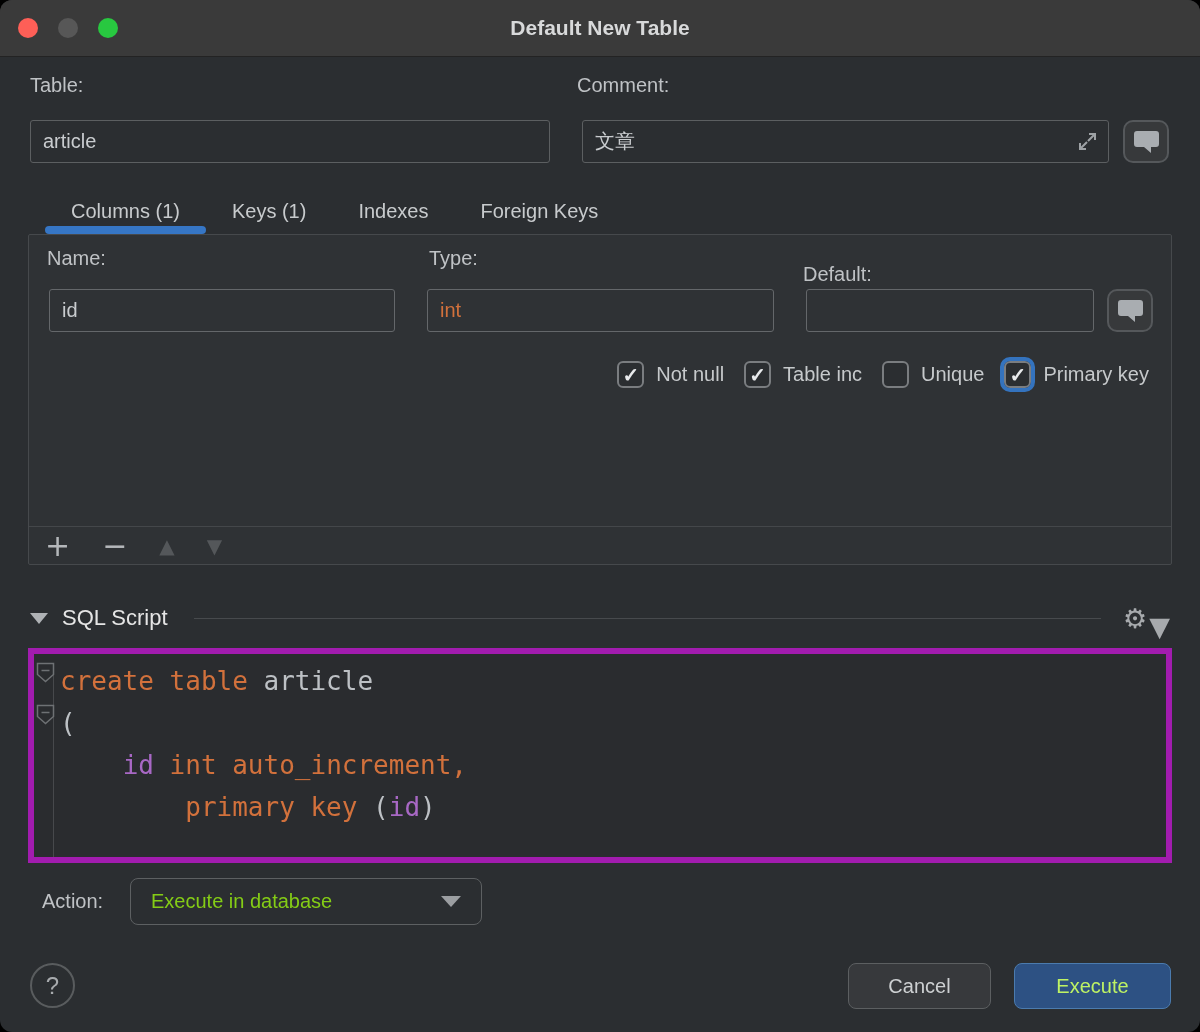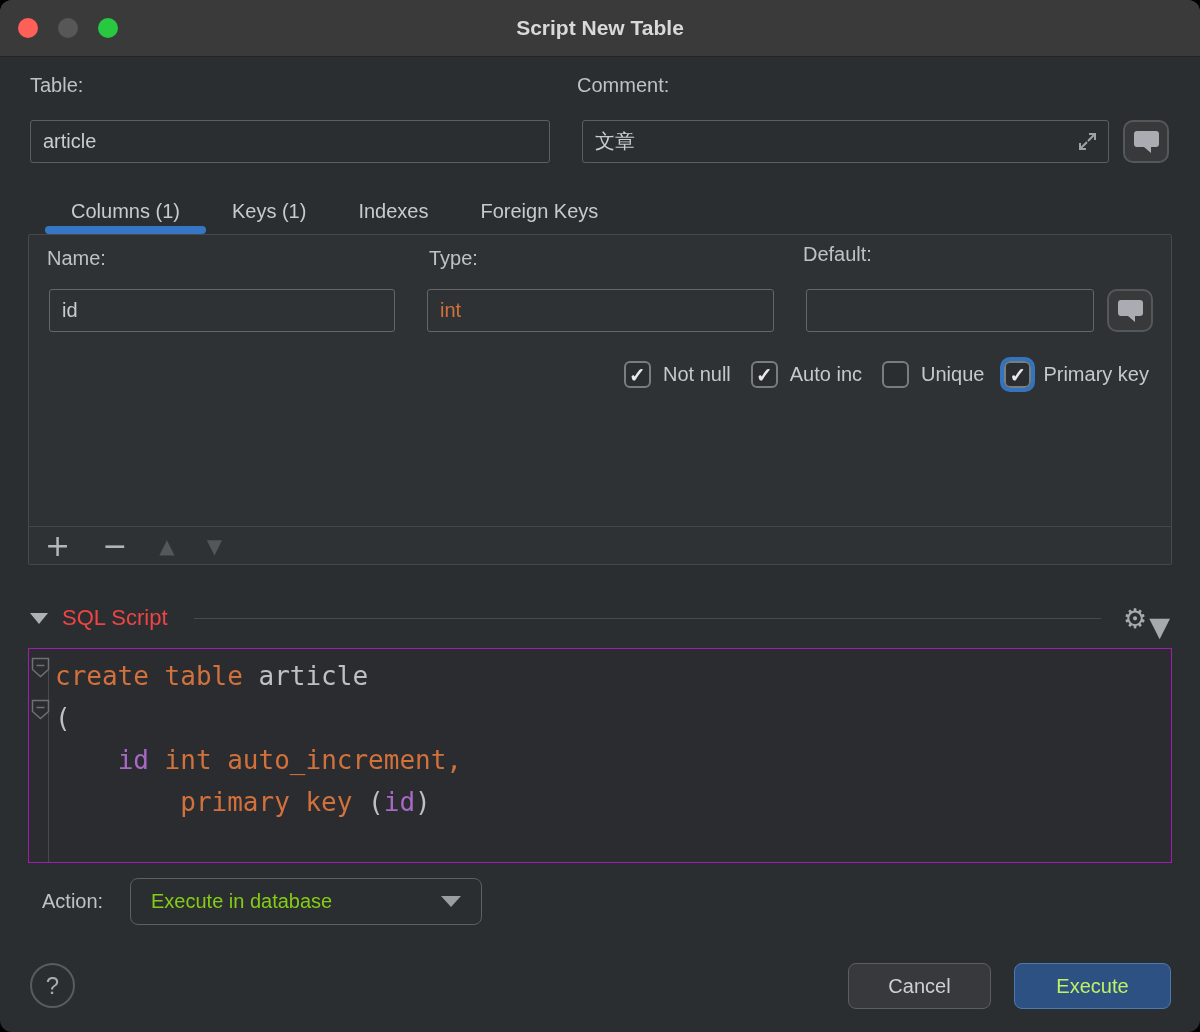--- a/index.html
+++ b/index.html
@@ -38,26 +38,26 @@
   .cb-label{font-size:20px;color:#C6C9CB;}
   .cols-toolbar{position:absolute;left:0;right:0;bottom:0;height:37px;border-top:1px solid #44474A;
     display:flex;align-items:center;gap:32px;padding-left:16px;}
   .tbtn{font-size:30px;line-height:1;color:#B4B7BA;cursor:pointer;font-family:"DejaVu Sans",sans-serif;}
   .tbtn.triangle-up,.tbtn.triangle-down{font-size:20px;}
   .tbtn.disabled{color:#54575A;cursor:default;}
   
   .sqlhead{position:absolute;left:30px;right:30px;top:598px;height:40px;display:flex;align-items:center;}
   .tri{width:0;height:0;border-left:9px solid transparent;border-right:9px solid transparent;
     border-top:11px solid #AFB2B5;margin-right:14px;cursor:pointer;}
-  .sqltitle{font-size:22px;color:#ef4444;}
+  .sqltitle{font-size:22px;color:#e5e5e5;}
   .rule{flex:1;height:1px;background:#474A4D;margin:0 22px 0 26px;}
   .gear{position:relative;font-size:27px;color:#A7AAAD;cursor:pointer;line-height:1;font-family:"DejaVu Sans",sans-serif;}
   
   .editor{position:absolute;left:28px;top:648px;width:1144px;height:215px;box-sizing:border-box;
-    background:#2A2C2F;border:1px solid #a21caf;}
+    background:#2A2C2F;border:6px solid #a21caf;}
   .gutter-line{position:absolute;left:19px;top:14px;bottom:0;width:1px;background:#47494C;}
   .fold{position:absolute;left:2px;cursor:pointer;}
   .code{position:absolute;left:26px;top:6px;right:4px;font-family:"DejaVu Sans Mono",monospace;
     font-size:26px;line-height:42px;}
   .code-line{white-space:pre;}
   .tok-keyword{color:#D2713C;}
   .tok-plain{color:#BDC1C5;}
   .tok-field{color:#A868C5;}
   
   .select{position:absolute;left:130px;top:878px;width:352px;height:47px;box-sizing:border-box;
@@ -77,21 +77,21 @@
 <body>
 
 <div class="window">
 
   <div class="titlebar">
     <div class="lights">
       <span class="light" style="background:#FE5F57"></span>
       <span class="light" style="background:#575757"></span>
       <span class="light" style="background:#28C840"></span>
     </div>
-    <span class="title">Script New Table</span>
+    <span class="title">Default New Table</span>
   </div>
 
   <span class="lbl" style="left:30px;top:74px">Table:</span>
   <input class="tfield" style="left: 30px; top: 120px; width: 520px; height: 43px;" value="article">
   <span class="lbl" style="left:577px;top:74px">Comment:</span>
   <div class="fieldwrap" style="left:582px;top:120px;width:527px;height:43px">
     <input class="tfield" value="文章" style="">
     <svg class="expand-ic" width="23" height="23" viewBox="0 0 23 23">
       <g stroke="#9EA2A5" stroke-width="2" fill="none">
         <path d="M13 4 h6 v6 M19 4 l-7 7"></path>
@@ -108,21 +108,21 @@
   <div class="tabs">
       <div class="tab active">Columns (1)</div>
       <div class="tab">Keys (1)</div>
       <div class="tab">Indexes</div>
       <div class="tab">Foreign Keys</div>
     </div>
 
   <div class="panel">
     <span class="lbl" style="left:18px;top:12px">Name:</span>
     <span class="lbl" style="left:400px;top:12px">Type:</span>
-    <span class="lbl" style="left:774px;top:8px">Default:</span>
+    <span class="lbl" style="left:774px;top:28px">Default:</span>
 
     <input class="tfield" style="left: 20px; top: 54px; width: 346px; height: 43px;" value="id">
     <input class="tfield" style="left: 398px; top: 54px; width: 347px; height: 43px; color: rgb(210, 113, 60);" value="int">
     <input class="tfield" style="left: 777px; top: 54px; width: 288px; height: 43px;" value="">
     <div class="bubble-btn" style="left:1078px;top:54px">
       <svg width="25" height="22" viewBox="0 0 25 22">
         <path d="M3 0 h19 a3 3 0 0 1 3 3 v10 a3 3 0 0 1 -3 3 h-5 v6 l-7 -6 H3 a3 3 0 0 1 -3 -3 V3 a3 3 0 0 1 3 -3 z" fill="#A9ADB1"></path>
       </svg>
     </div>
 
@@ -130,21 +130,21 @@
         <div class="cb-group">
           <span class="cb">
             <span class="check">✓</span>
           </span>
           <span class="cb-label">Not null</span>
         </div>
         <div class="cb-group">
           <span class="cb">
             <span class="check">✓</span>
           </span>
-          <span class="cb-label">Auto inc</span>
+          <span class="cb-label">Table inc</span>
         </div>
         <div class="cb-group">
           <span class="cb"></span>
           <span class="cb-label">Unique</span>
         </div>
         <div class="cb-group">
           <span class="cb focused">
             <span class="check">✓</span>
           </span>
           <span class="cb-label">Primary key</span>

